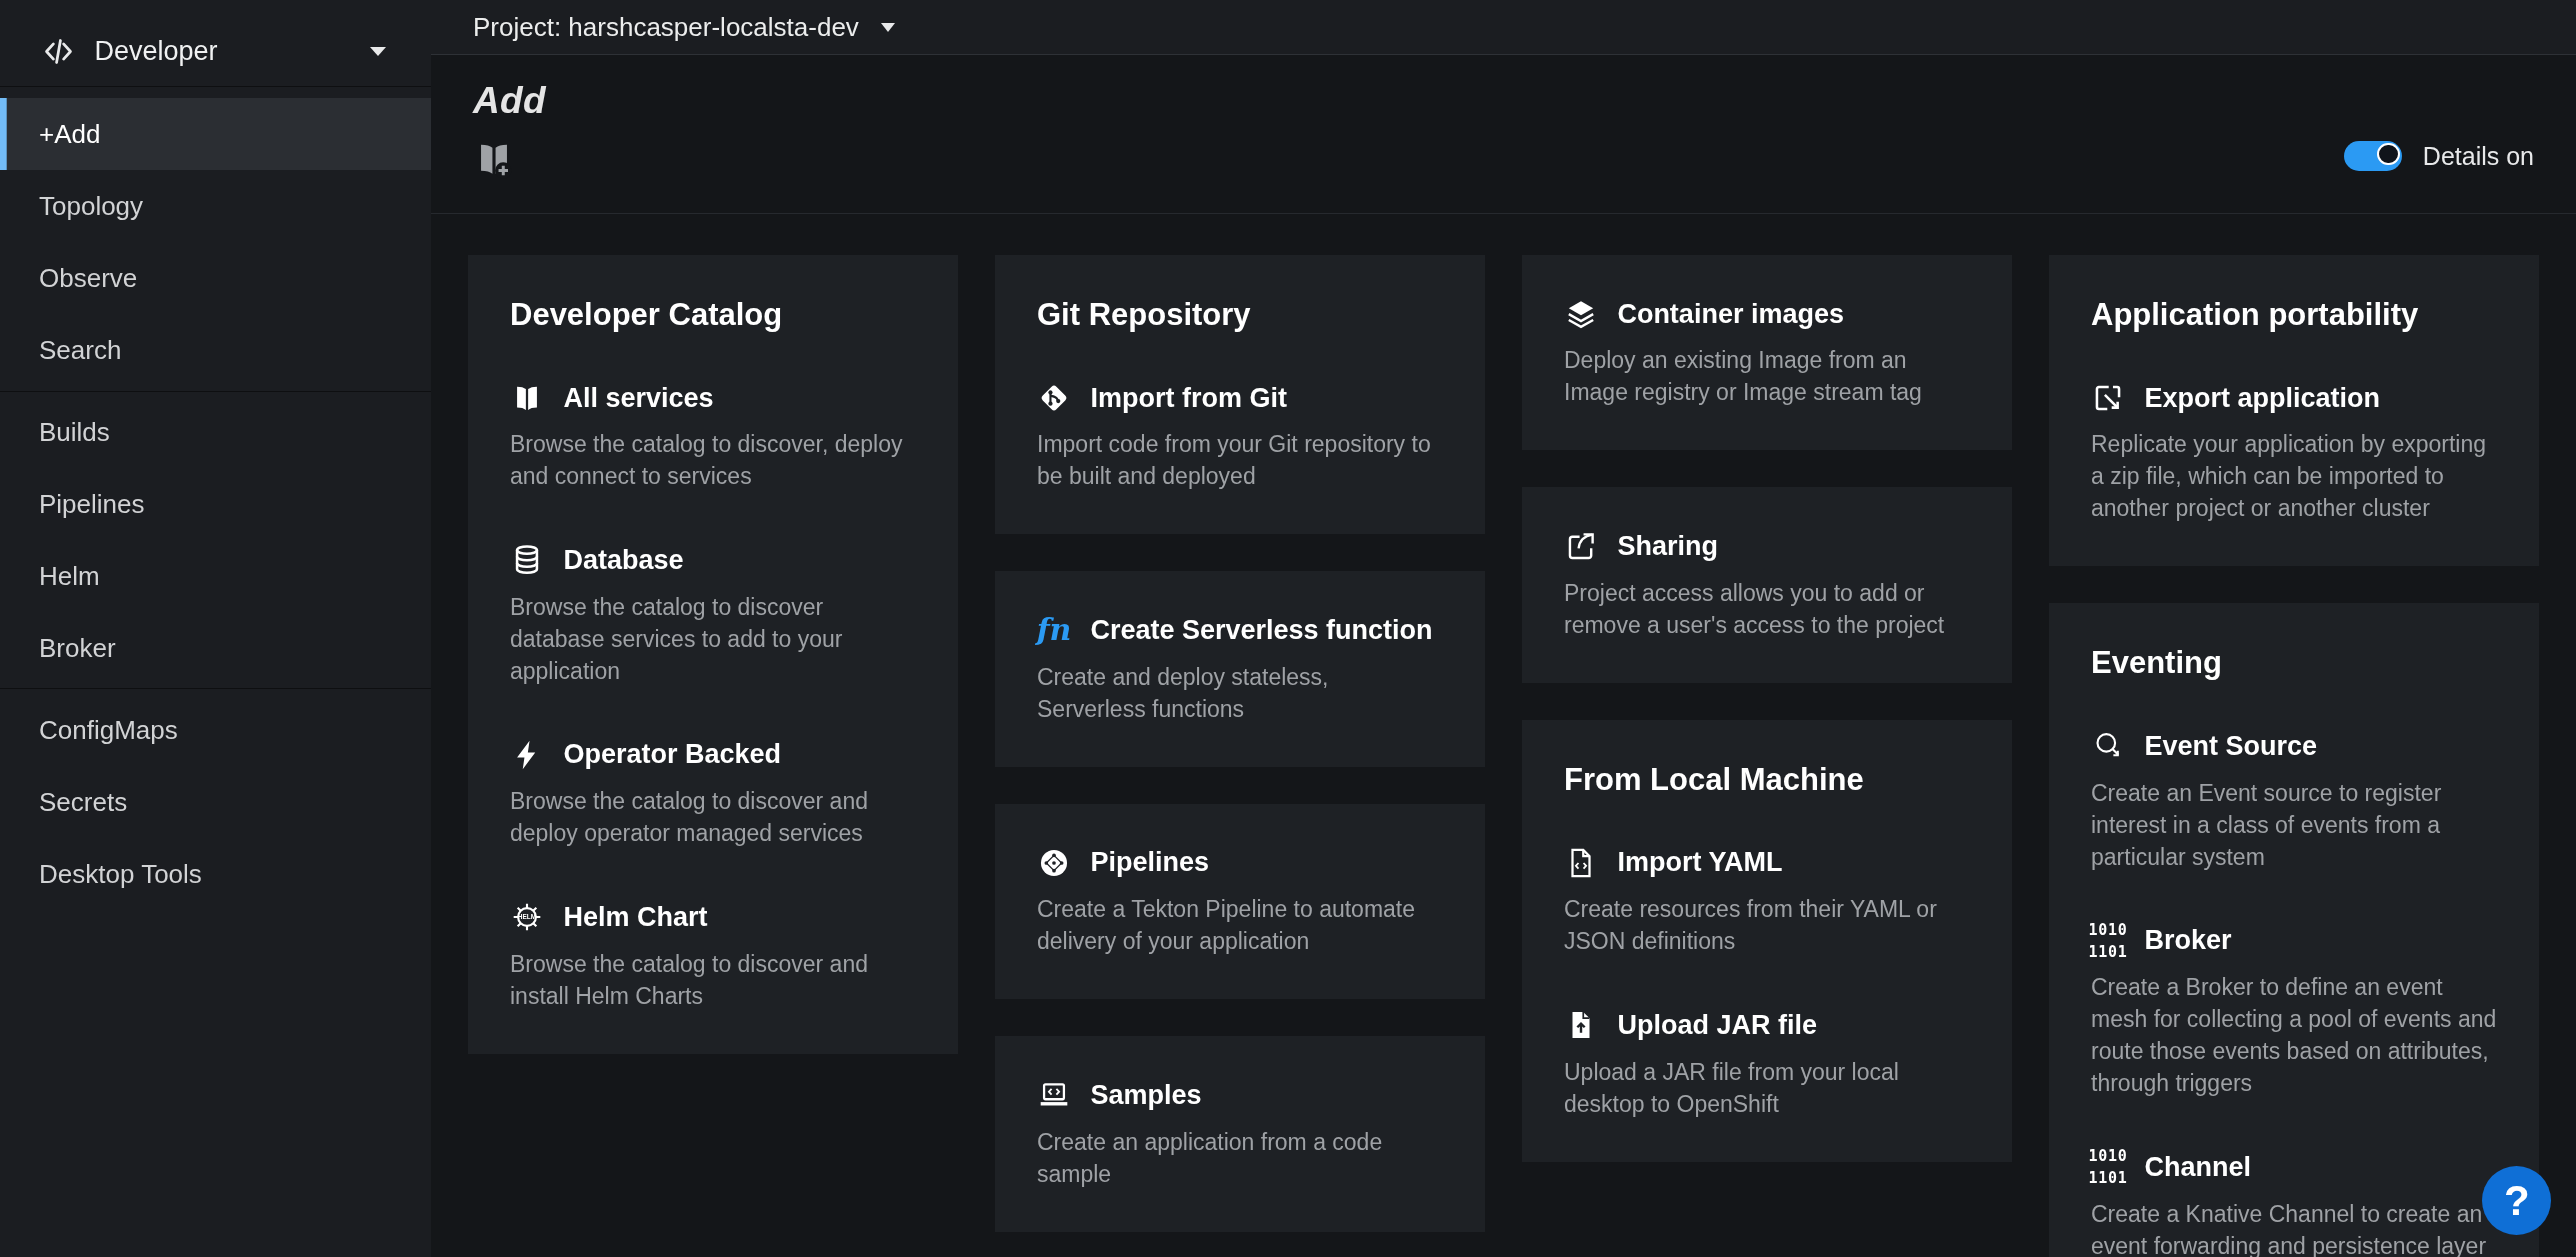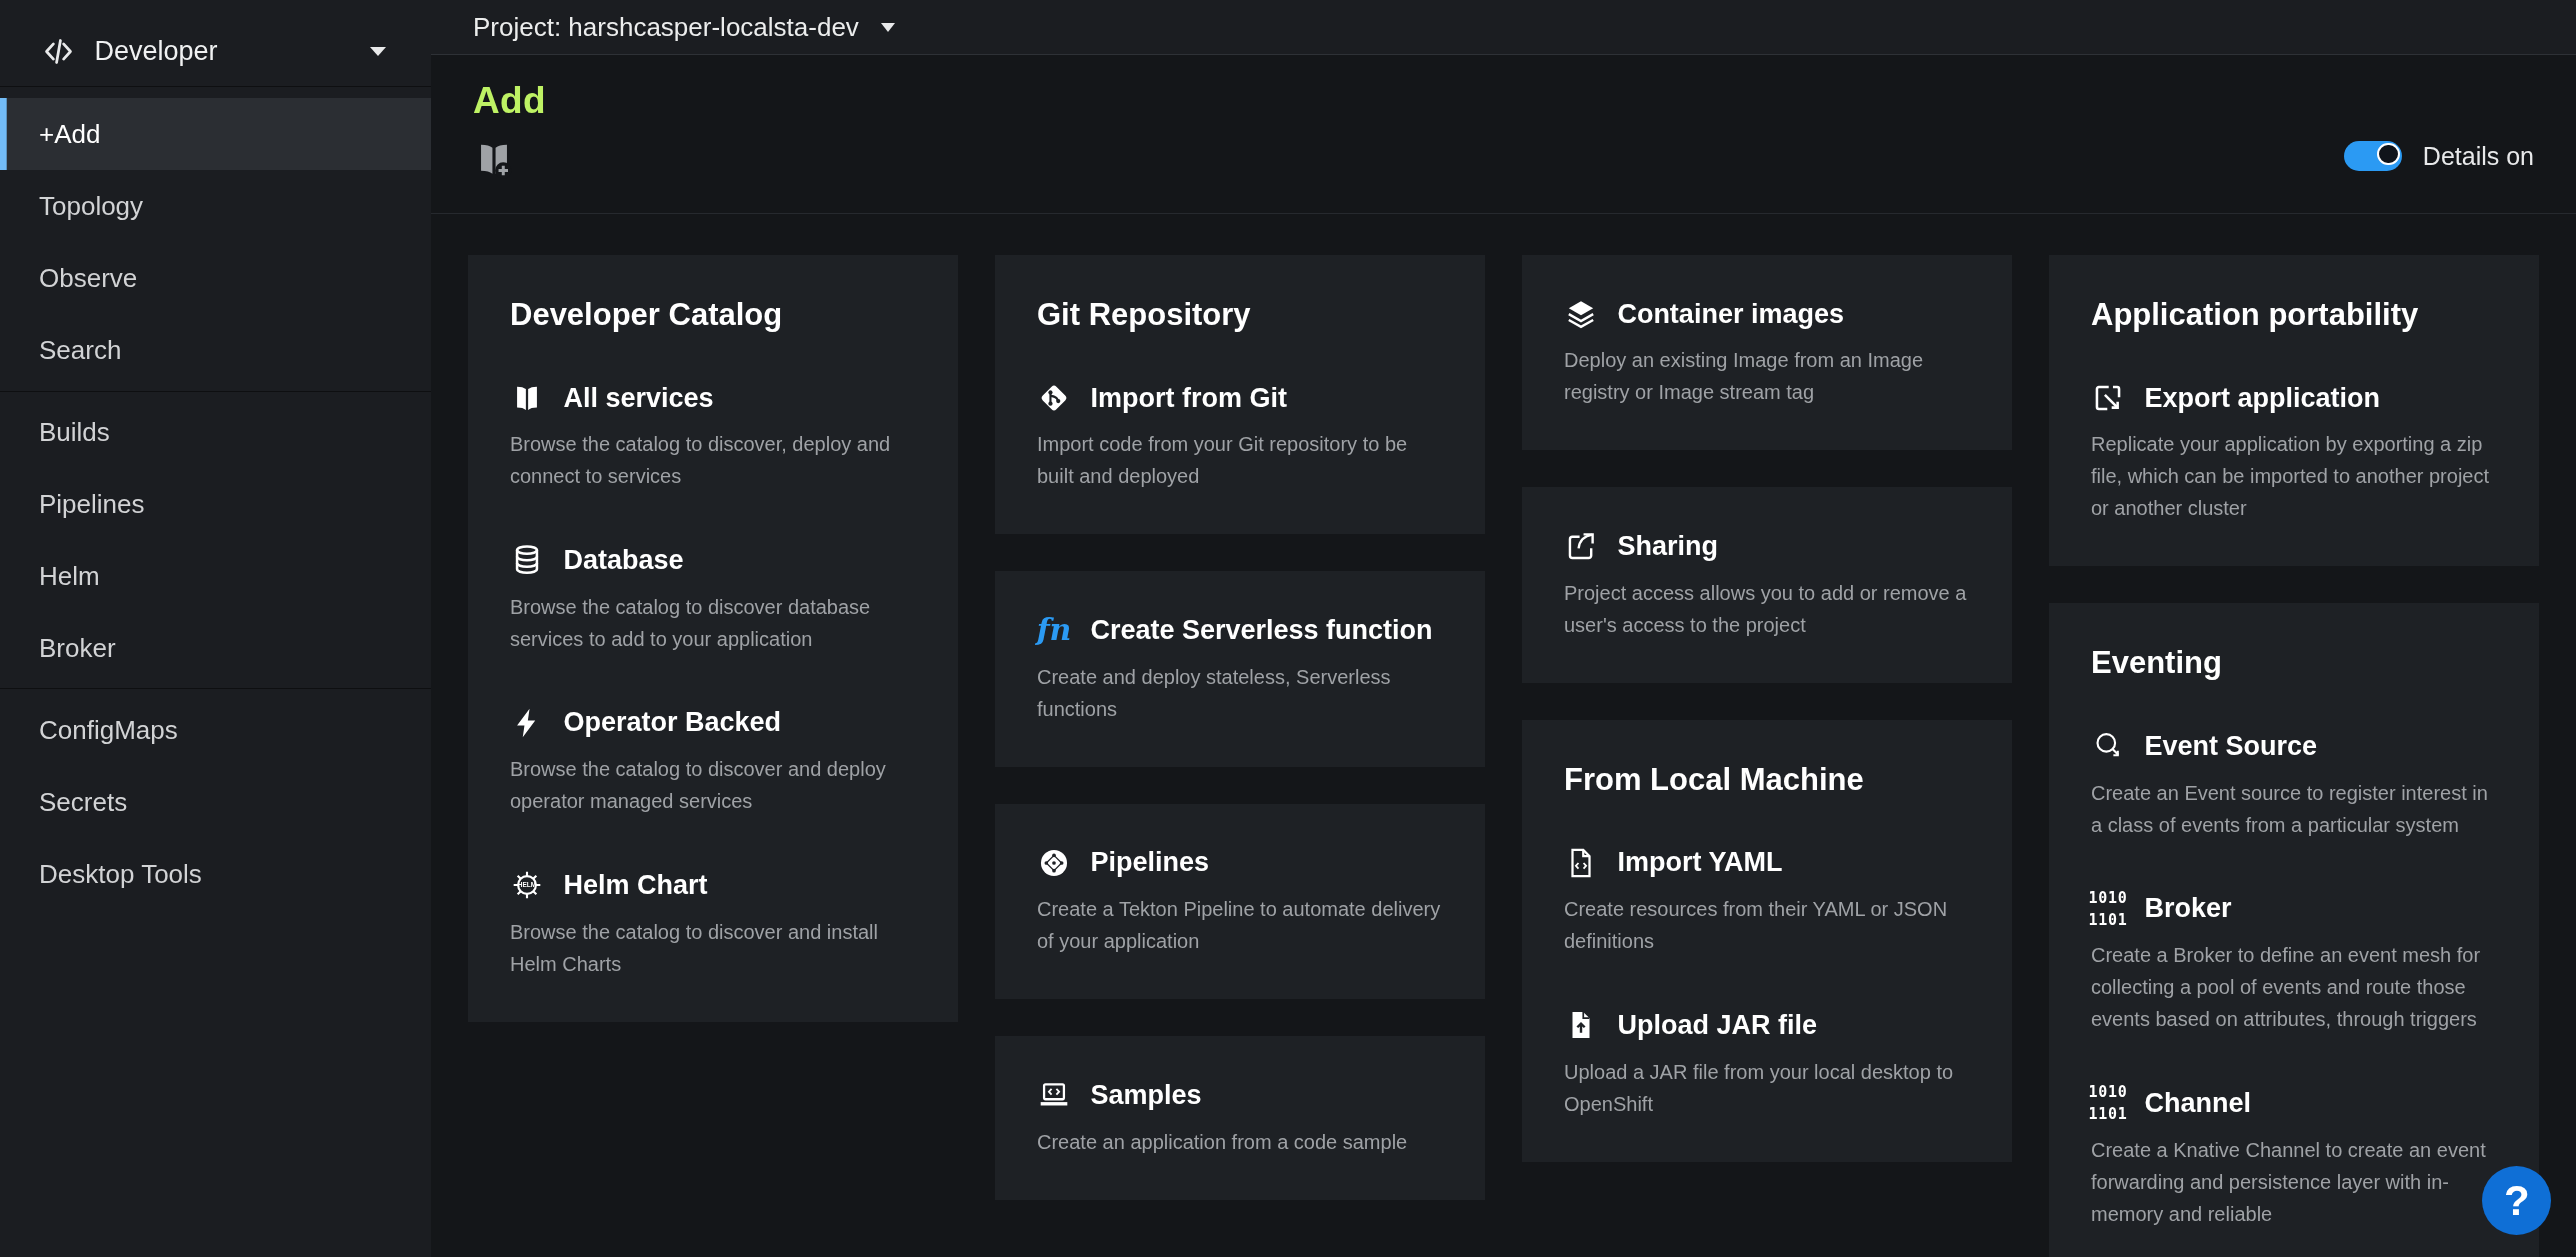--- a/index.html
+++ b/index.html
@@ -19,38 +19,38 @@
   .nav-divider { height:0.7px; background:#0e0f11; margin:4.5px 0; }
 
   
   .main { flex:1; display:flex; flex-direction:column; min-width:0; }
   .masthead { height:55px; flex:none; background:#1b1d21; border-bottom:0.7px solid #2e3136; display:flex; align-items:center; padding-left:42px; }
   .project-select { display:flex; align-items:center; gap:22.4px; color:#eceded; font-size:26px; cursor:pointer; }
   .project-select .caret { border-left-width:7.5px; border-right-width:7.5px; border-top-width:9px; }
 
   .content { flex:1; background:#141619; overflow:hidden; display:flex; flex-direction:column; }
   .content-header { position:relative; flex:none; height:159px; padding:25px 42px 0 42px; border-bottom:0.7px solid #26292e; }
-  .page-title { color:#bef264; font-size:37px; font-weight:600; letter-spacing:0.4px; }
+  .page-title { color:#e5e5e5; font-size:37px; font-weight:600; letter-spacing:0.4px;font-style:italic; }
   .quickstart-icon { margin-top:16.4px; width:42px; height:39px; color:#9fa2a6; cursor:pointer; }
   .details-toggle-wrap { position:absolute; right:42px; top:86px; display:flex; align-items:center; gap:21px; }
   .switch { width:58px; height:30px; border-radius:15px; background:#2b9af3; position:relative; cursor:pointer; flex:none; }
   .switch .knob { position:absolute; top:1.5px; right:2.2px; width:22.4px; height:22.4px; border-radius:50%; background:#10141a; border:2.2px solid #ffffff; }
   .toggle-label { color:#e8e9ea; font-size:25px; }
 
   
   .cards { display:flex; gap:37px; padding:41px 37px 0 37px; align-items:flex-start; }
   .col { width:490px; flex:none; display:flex; flex-direction:column; gap:37px; }
   .card { background:#1e2125; padding:42px 42px 42px 42px; width:100%; cursor:pointer; }
   .card-title { color:#ffffff; font-size:31px; font-weight:600; margin-bottom:48px; }
   .item + .item { margin-top:51px; }
   .item-head { display:flex; align-items:center; gap:19.4px; }
   .icon { width:34px; height:34px; flex:none; display:flex; align-items:center; justify-content:center; color:#ffffff; }
   .icon svg { width:100%; height:100%; display:block; }
   .item-title { color:#ffffff; font-size:27px; font-weight:700; }
-  .item-desc { margin-top:13.4px; color:#9fa2a6; font-size:20px; line-height:32px; }
+  .item-desc { margin-top:13.4px; color:#9fa2a6; font-size:23px; line-height:32px; }
   .fn-glyph { font-family:"DejaVu Serif", serif; font-style:italic; font-weight:bold; font-size:30px; color:#2b9af3; line-height:1; }
   .binary { display:flex; flex-direction:column; align-items:center; font-family:"DejaVu Sans Mono", monospace; font-weight:bold; font-size:15px; line-height:14px; letter-spacing:0.7px; color:#ffffff;gap:8px; }
 
   
   .help-button { position:absolute; right:24.6px; bottom:21.6px; width:69px; height:69px; border-radius:50%; background:#0f6fd6; color:#ffffff; font-size:42px; font-weight:bold; display:flex; align-items:center; justify-content:center; cursor:pointer; }
 </style>
 </head>
 <body>
 
 <div class="app">

